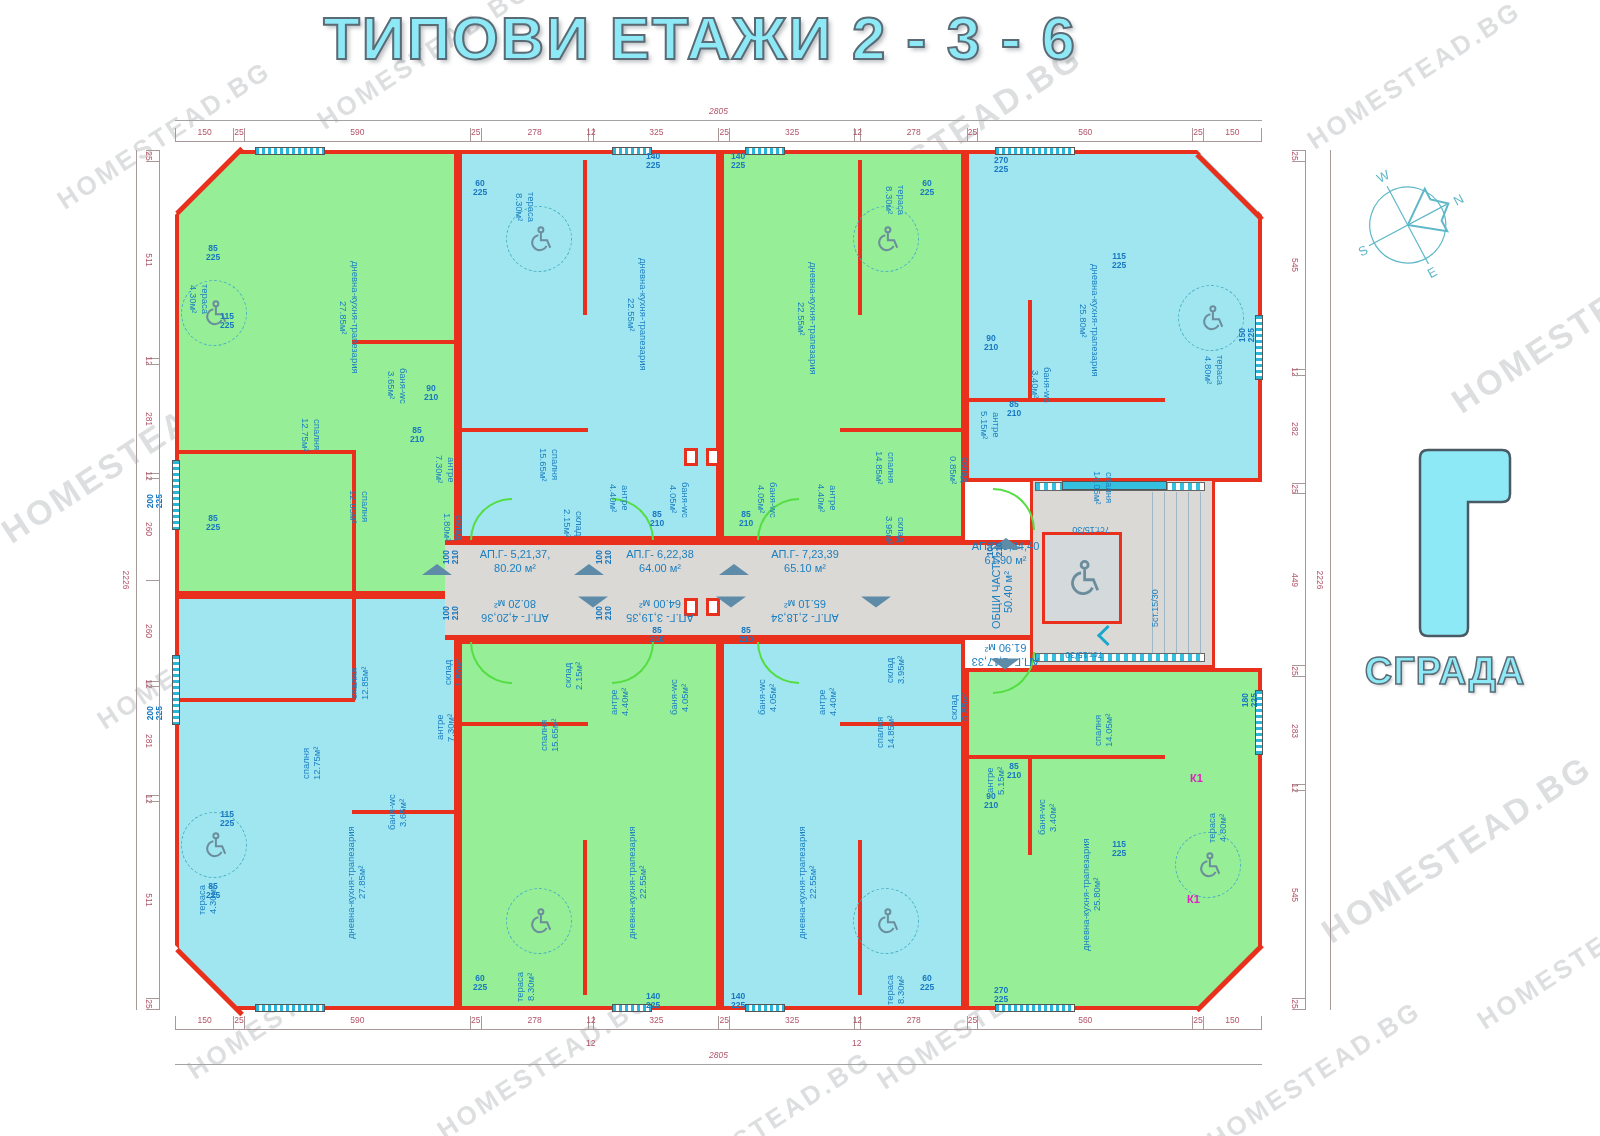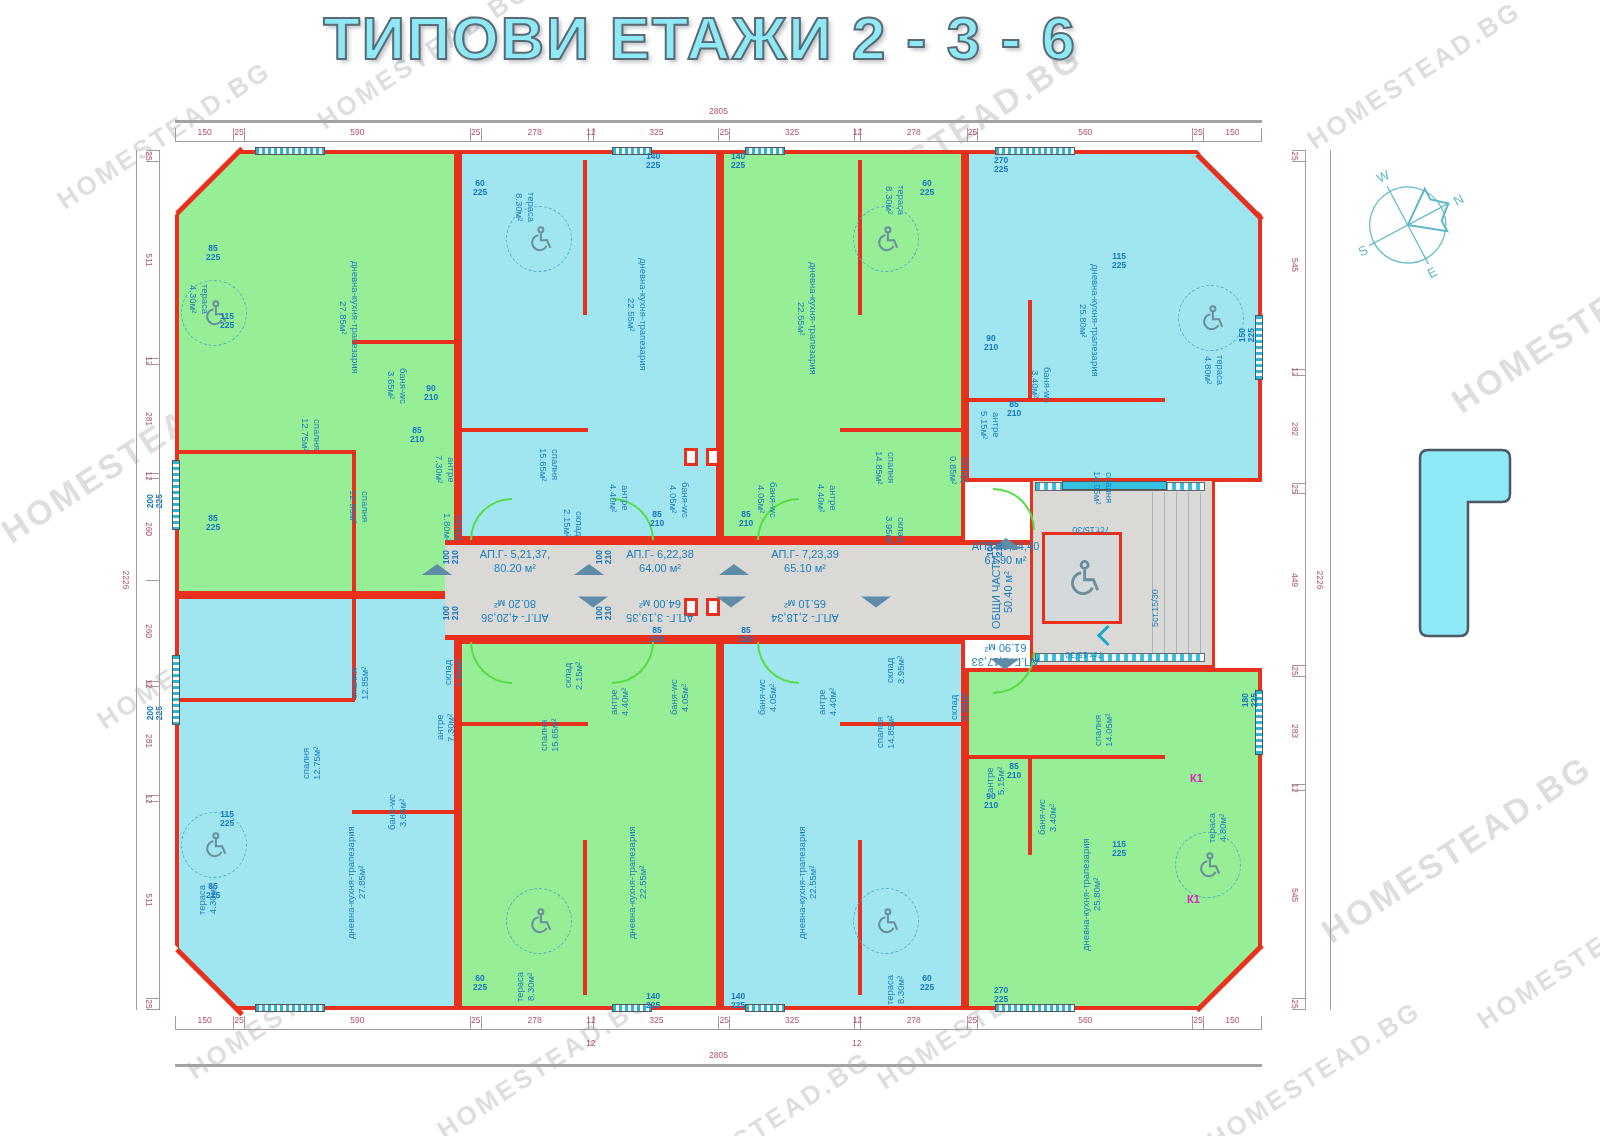--- a/index.html
+++ b/index.html
@@ -64,21 +64,21 @@
   .winv{position:absolute;width:8px;background:repeating-linear-gradient(180deg,#29b6d8 0 3px,#fff 3px 6px);border:1px solid #555;box-sizing:border-box;}
   
   .dimh{position:absolute;display:flex;height:13px;border-bottom:1px solid #a89898;}
   .dimh .seg{position:relative;border-right:1px solid #a89898;}
   .dimh .seg:first-child{border-left:1px solid #a89898;}
   .dimh .seg span{position:absolute;left:50%;top:-1px;transform:translateX(-50%);font-size:8.5px;color:#b3556a;white-space:nowrap;}
   .dimv{position:absolute;display:flex;flex-direction:column;width:13px;border-right:1px solid #a89898;}
   .dimv .seg{position:relative;border-top:1px solid #a89898;}
   .dimv .seg:last-child{border-bottom:1px solid #a89898;}
   .dimv .seg span{position:absolute;top:50%;left:-2px;transform:translateY(-50%);writing-mode:vertical-rl;font-size:8.5px;color:#b3556a;white-space:nowrap;}
-  .dtoth{position:absolute;height:12px;border-bottom:3px solid #a3a3a3;}
+  .dtoth{position:absolute;height:12px;border-bottom:1px solid #a3a3a3;font-style:italic;}
   .dtoth span{position:absolute;left:50%;top:-2px;transform:translateX(-50%);font-size:8.5px;color:#b3556a;}
   .dtotv{position:absolute;width:12px;border-right:1px solid #a89898;}
   .dtotv span{position:absolute;top:50%;left:-3px;transform:translateY(-50%);writing-mode:vertical-rl;font-size:8.5px;color:#b3556a;}
   .sub12{position:absolute;font-size:8.5px;color:#b3556a;}
   
   .compass{position:absolute;left:1348px;top:158px;transform:rotate(-28deg);}
   .compass text{font-size:13px;fill:#5fb8c8;font-family:"Liberation Sans",sans-serif;}
 </style>
 </head>
 <body>
@@ -663,14 +663,15 @@
     <text x="53" y="14">W</text>
     <text x="110" y="70">N</text>
     <text x="2" y="70">S</text>
     <text x="53" y="122">E</text>
   </svg>
 
   <svg class="abs" style="left:1418px;top:448px" width="94" height="190" viewBox="0 0 94 190">
     <path d="M10 2 H84 Q92 2 92 10 V46 Q92 54 84 54 H50 V180 Q50 188 42 188 H10 Q2 188 2 180 V10 Q2 2 10 2 Z" fill="#8ee9f6" stroke="#4a5a64" stroke-width="2.5"></path>
     <text x="47" y="120" text-anchor="middle" font-size="0">Г</text>
   </svg>
+  <div class="bname">СГРАДА</div>
 
 </div>
 
 </body></html>

